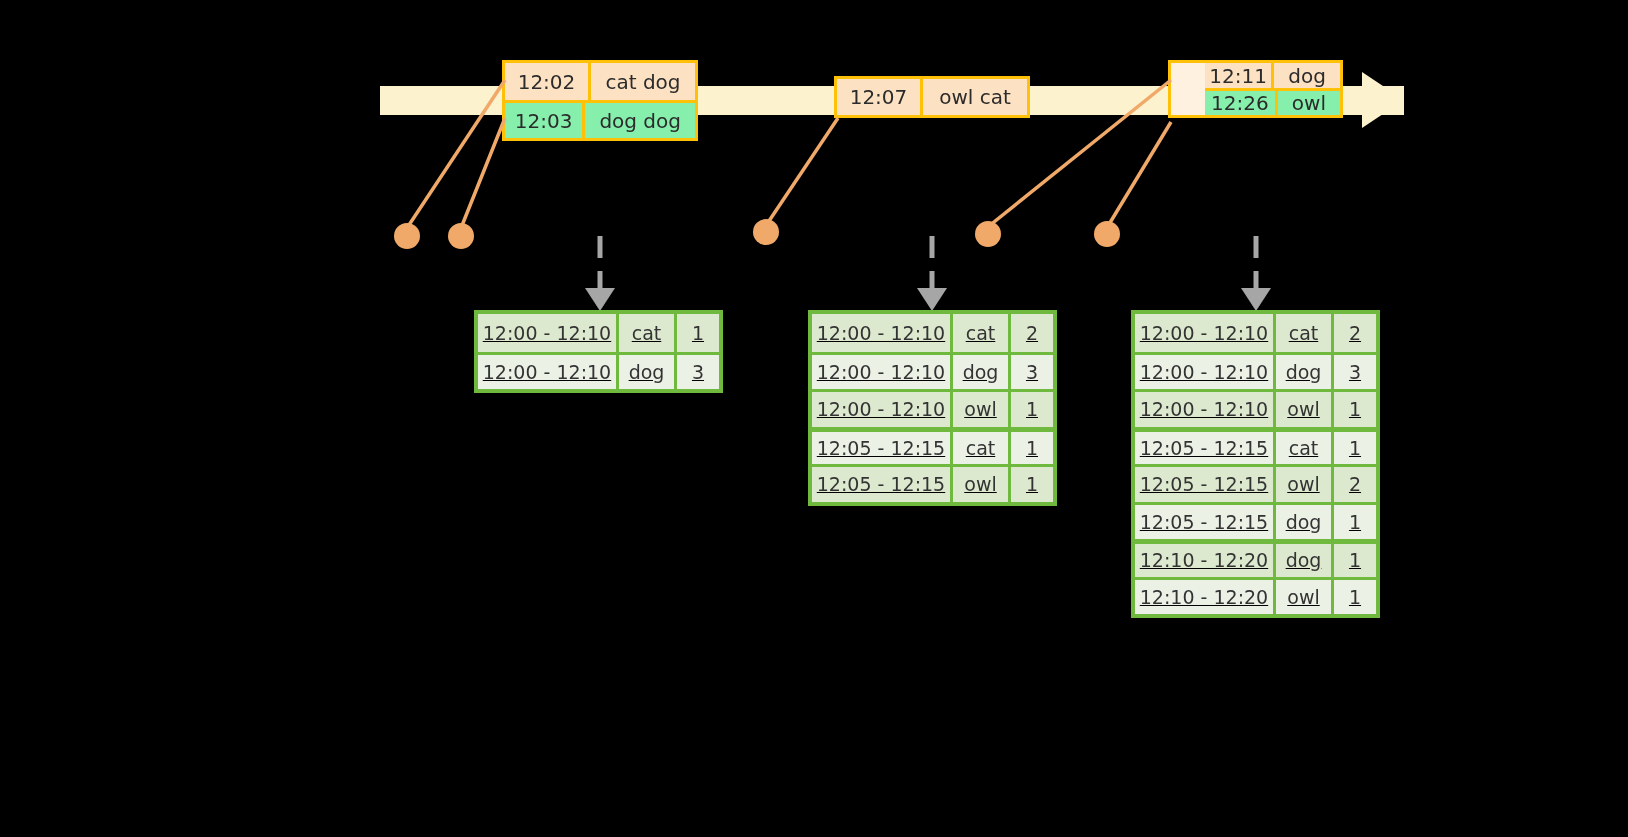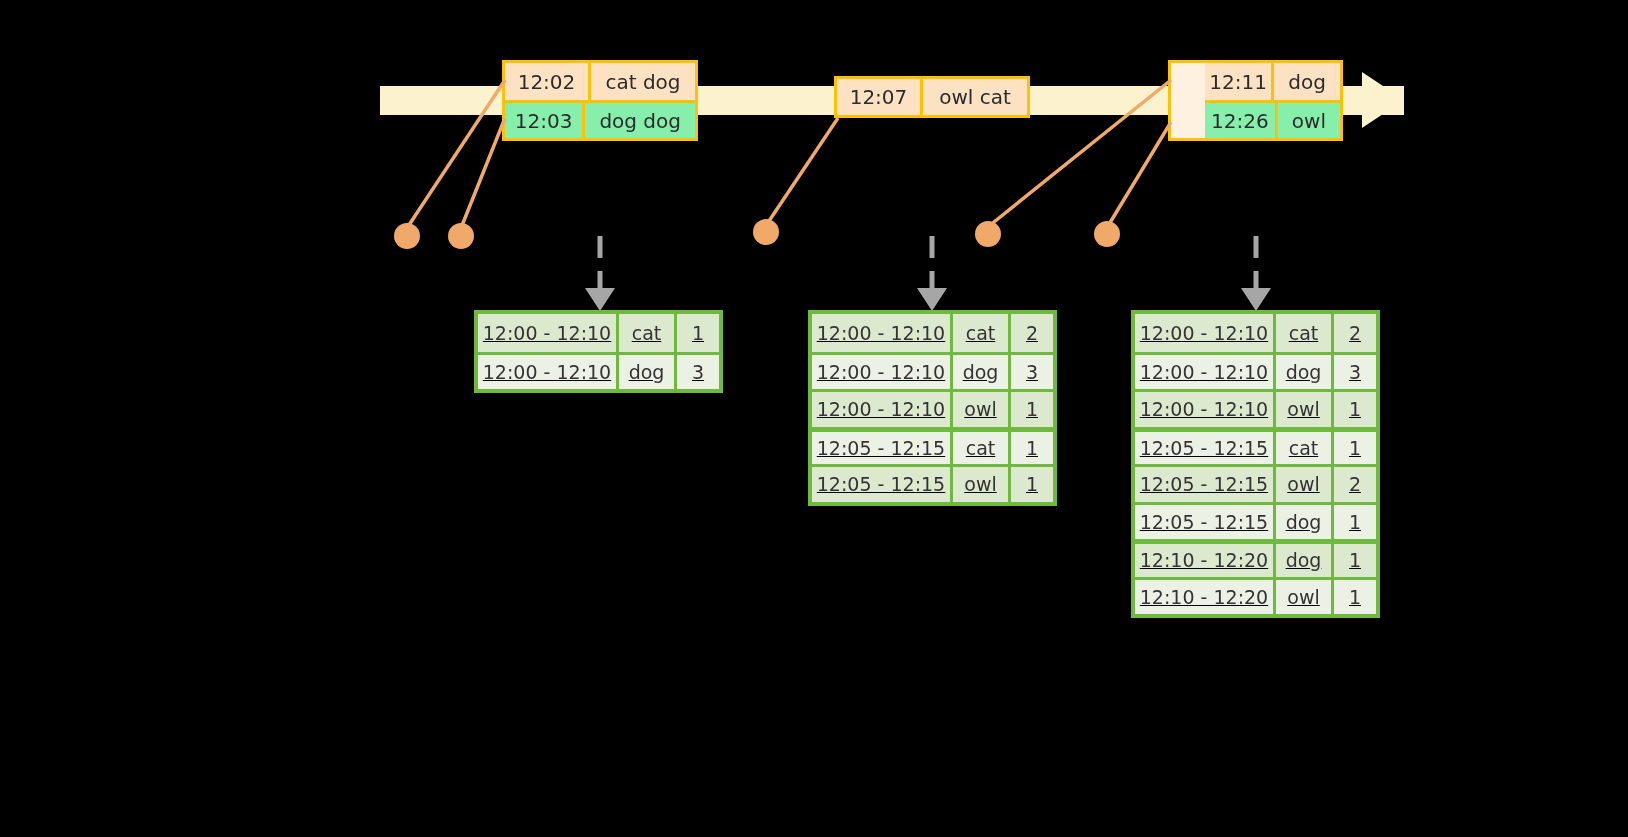--- a/index.html
+++ b/index.html
@@ -98,21 +98,21 @@
     </div>
   </div>
 
   <div class="event-box" style="left:834px; top:76px; width:196px; height:42px;text-align:center;">
     <div class="event-row shade-a">
       <div class="ev-time">12:07</div>
       <div class="ev-words">owl cat</div>
     </div>
   </div>
 
-  <div class="event-box" style="left:1168px; top:60px; width:175px; height:81px;padding-left:34px;">
+  <div class="event-box" style="left:1168px; top:60px; width:175px; height:58px;padding-left:34px;">
     <div class="event-row shade-a">
       <div class="ev-time">12:11</div>
       <div class="ev-words">dog</div>
     </div>
     <div class="event-row shade-b">
       <div class="ev-time">12:26</div>
       <div class="ev-words">owl</div>
     </div>
   </div>
 

